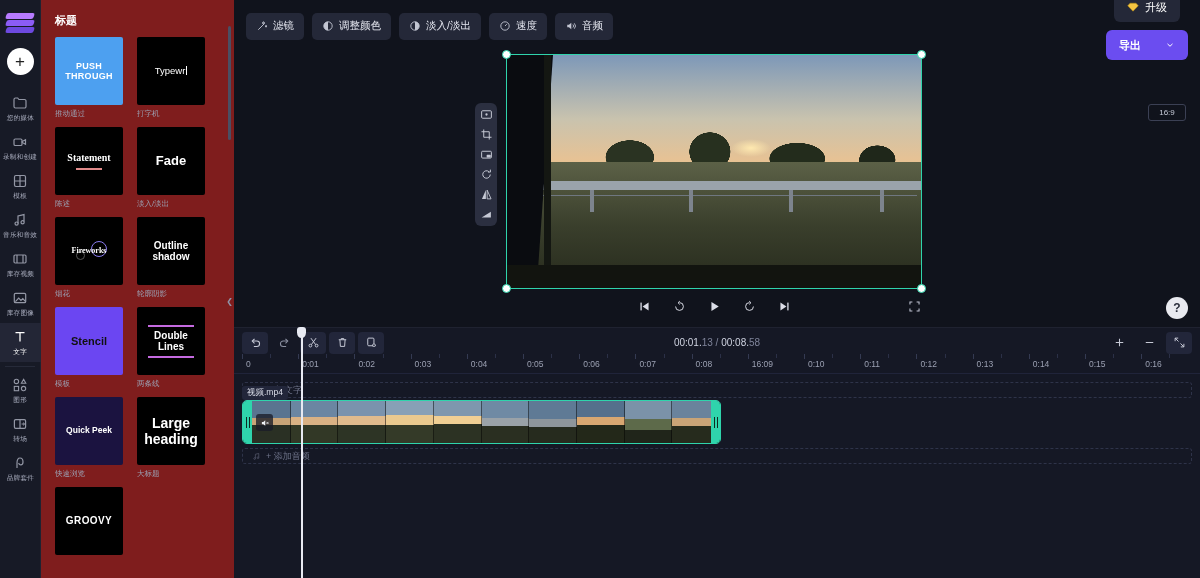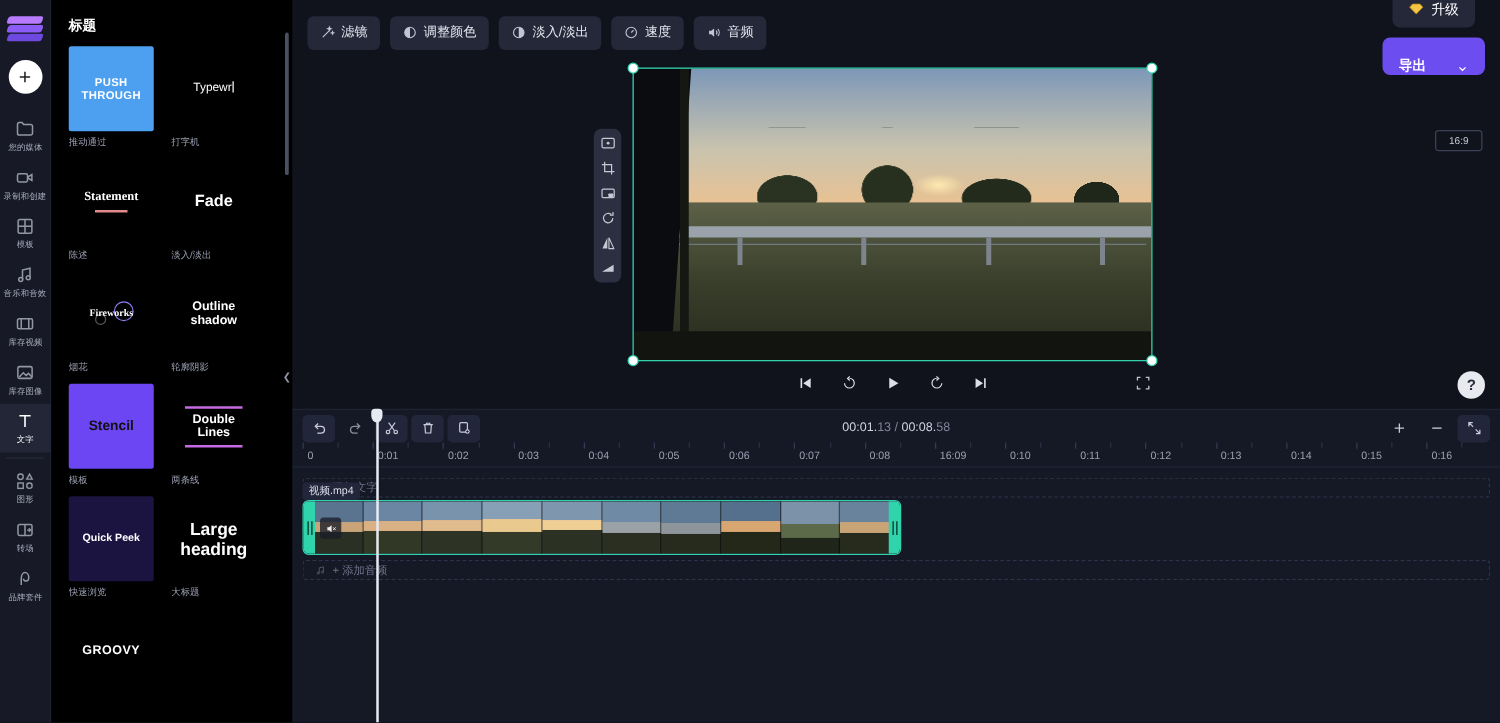--- a/index.html
+++ b/index.html
@@ -35,21 +35,21 @@
   }
   .rail-item .ico { width: 16px; height: 16px; opacity: .72; display: block; }
   .rail-item .lbl { font-size: 7px; color: #a8acbd; letter-spacing: .2px; white-space: nowrap; transform: scale(.95); }
   .rail-item.active { background: #232636; }
   .rail-item.active .ico { opacity: 1; }
   .rail-item.active .lbl { color: #fff; }
   .rail-sep { width: 30px; height: 1px; background: #262a39; margin: 4px 0; }
 
   
   .panel {
-    width: 193px; flex: 0 0 193px; background: #000000; height: 578px;
+    width: 193px; flex: 0 0 193px; background: #7f1d1d; height: 578px;
     position: relative; overflow: hidden;
   }
   .panel-title { font-size: 11px; font-weight: bold; color: #fff; padding: 13px 0 9px 14px; }
   .tiles { display: grid; grid-template-columns: 68px 68px; gap: 8px 14px; padding-left: 14px; }
   .tile { width: 68px; cursor: pointer; }
   .thumb {
     width: 68px; height: 68px; background: #000; border-radius: 2px;
     display: flex; align-items: center; justify-content: center;
     overflow: hidden; position: relative; text-align: center;
   }
@@ -94,21 +94,21 @@
     height: 27px; background: #242838; border-radius: 5px; display: flex; align-items: center;
     gap: 5px; padding: 0 10px; font-size: 10.5px; color: #e4e6ef; cursor: pointer; white-space: nowrap;
   }
   .tb-btn svg { width: 12px; height: 12px; opacity: .85; }
   .top-right { margin-left: auto; display: flex; align-items: center; gap: 8px; flex-direction: column; }
   .upgrade {
     height: 30px; background: #242838; border-radius: 6px; display: flex; align-items: center;
     gap: 6px; padding: 0 13px; font-size: 11px; color: #fff; cursor: pointer;
   }
   .export {
-    height: 30px; background: #6b4df0; border-radius: 6px; display: flex; align-items: flex-end;
+    height: 30px; background: #6b4df0; border-radius: 6px; display: flex; align-items: center;
     gap: 24px; padding: 0 13px; font-size: 11px; color: #fff; cursor: pointer; font-weight: bold;
   }
 
   
   .stage { flex: 1; position: relative; display: flex; align-items: flex-start; justify-content: center; }
   .video-wrap { position: absolute; left: 273px; top: 3px; width: 414px; height: 233px; }
   .video {
     position: absolute; inset: 0; overflow: hidden;
     background: linear-gradient(#7a93b3 0%, #a8b7c6 22%, #d8b894 40%, #8a7a62 55%, #4b5240 75%, #2e3326 100%);
   }

